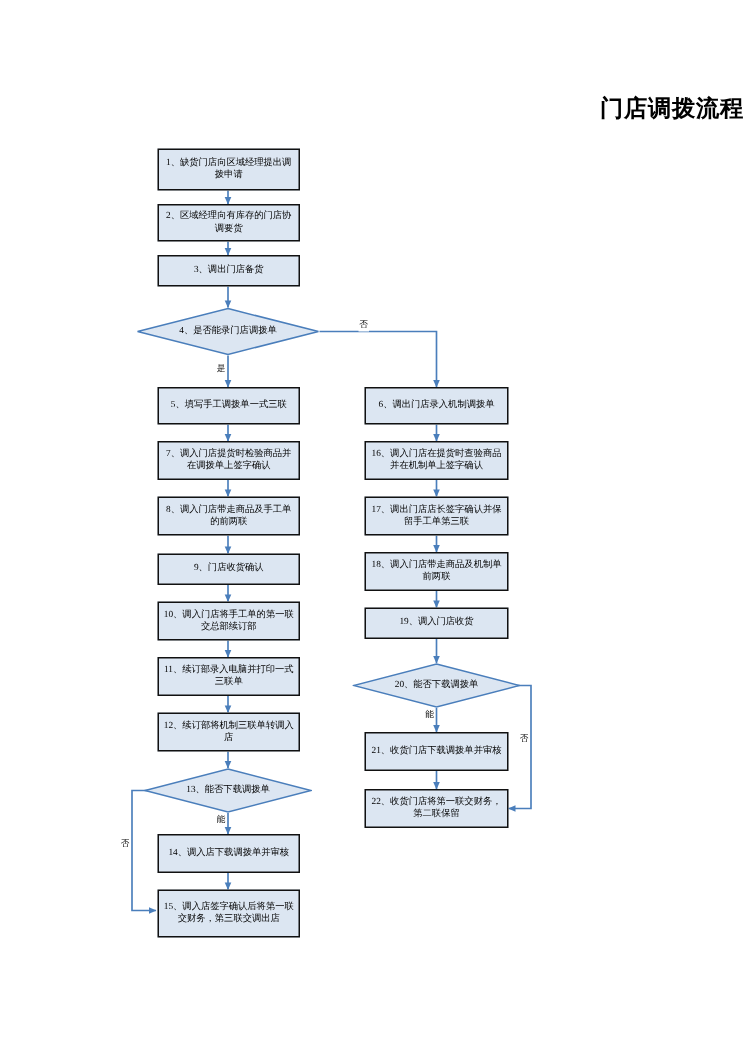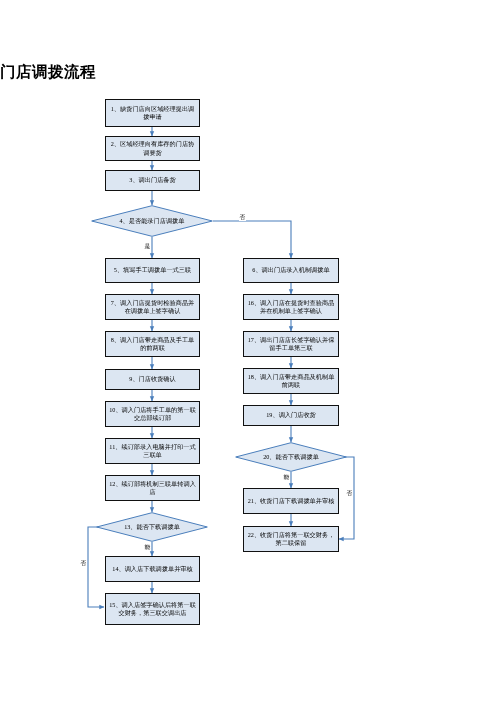--- a/index.html
+++ b/index.html
@@ -19,21 +19,21 @@
     left: 0; top: 0;
     width: 496px;
     height: 702px;
     background: #ffffff;
   }
   #title {
     position: absolute;
     left: 0;
     top: 62px;
     width: 496px;
-    text-align: left;
+    text-align: right;
     font-family: "Liberation Serif", "DejaVu Serif", serif;
     font-weight: bold;
     font-size: 15.5px;
     letter-spacing: 0.5px;
     color: #000000;
   }
   .node {
     position: absolute;
     box-sizing: border-box;
     background: #DCE6F2;

